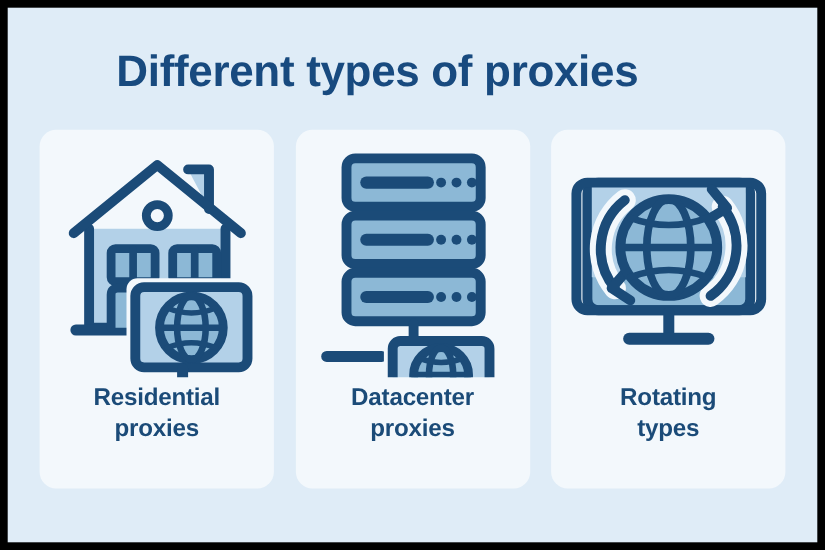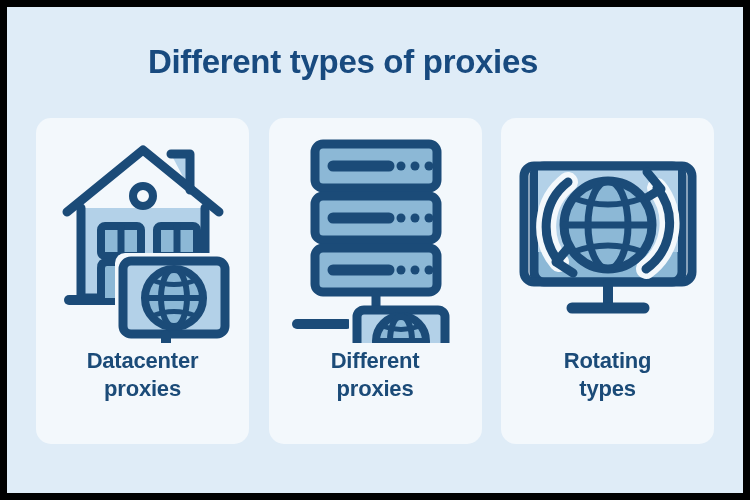--- a/index.html
+++ b/index.html
@@ -21,21 +21,21 @@
     height: 486px;
     background: #dfecf7;
     overflow: hidden;
   }
   .page-title {
     position: absolute;
     left: 0;
     top: 36px;
     width: 672px;
     text-align: center;
-    font-size: 33px;
+    font-size: 40px;
     font-weight: bold;
     color: #184a7f;
     letter-spacing: -0.3px;
     font-family: "Liberation Sans", sans-serif;
   }
   .cards {
     position: absolute;
     left: 29px;
     top: 111px;
     width: 678px;
@@ -117,21 +117,21 @@
               <circle cx="121" cy="170" r="29" fill="#8cb8d6" stroke-width="8"></circle>
               <ellipse cx="121" cy="170" rx="13" ry="29" stroke-width="6" fill="none"></ellipse>
               <path d="M92 170 L150 170" stroke-width="6"></path>
               <path d="M99 152 Q121 161 143 152" stroke-width="5" fill="none"></path>
               <path d="M99 188 Q121 179 143 188" stroke-width="5" fill="none"></path>
             </g>
           </g>
         </svg>
       </div>
       <div class="card-label">
-        <div>Datacenter</div>
+        <div>Residential</div>
         <div>proxies</div>
       </div>
     </div>
 
     <div class="card">
       <div class="card-icon">
         <svg width="180" height="215" viewBox="0 0 180 215" xmlns="http://www.w3.org/2000/svg">
           <g fill="none" stroke="#1b4b78" stroke-width="9" stroke-linecap="round" stroke-linejoin="round">
 
             <rect x="30" y="16" width="122" height="44" rx="8" fill="#8cb8d6"></rect>
@@ -167,21 +167,21 @@
               <circle cx="116" cy="213" r="25" fill="#8cb8d6" stroke-width="8"></circle>
               <ellipse cx="116" cy="213" rx="11" ry="25" stroke-width="6" fill="none"></ellipse>
               <path d="M91 213 L141 213" stroke-width="6"></path>
               <path d="M97 198 Q116 205 135 198" stroke-width="5" fill="none"></path>
               <path d="M97 228 Q116 221 135 228" stroke-width="5" fill="none"></path>
             </g>
           </g>
         </svg>
       </div>
       <div class="card-label">
-        <div>Different</div>
+        <div>Datacenter</div>
         <div>proxies</div>
       </div>
     </div>
 
     <div class="card">
       <div class="card-icon">
         <svg width="180" height="215" viewBox="0 0 180 215" xmlns="http://www.w3.org/2000/svg">
           <g fill="none" stroke="#1b4b78" stroke-width="9" stroke-linecap="round" stroke-linejoin="round">
 
             <rect x="16" y="38" width="148" height="116" rx="10" fill="#8cb8d6"></rect>

